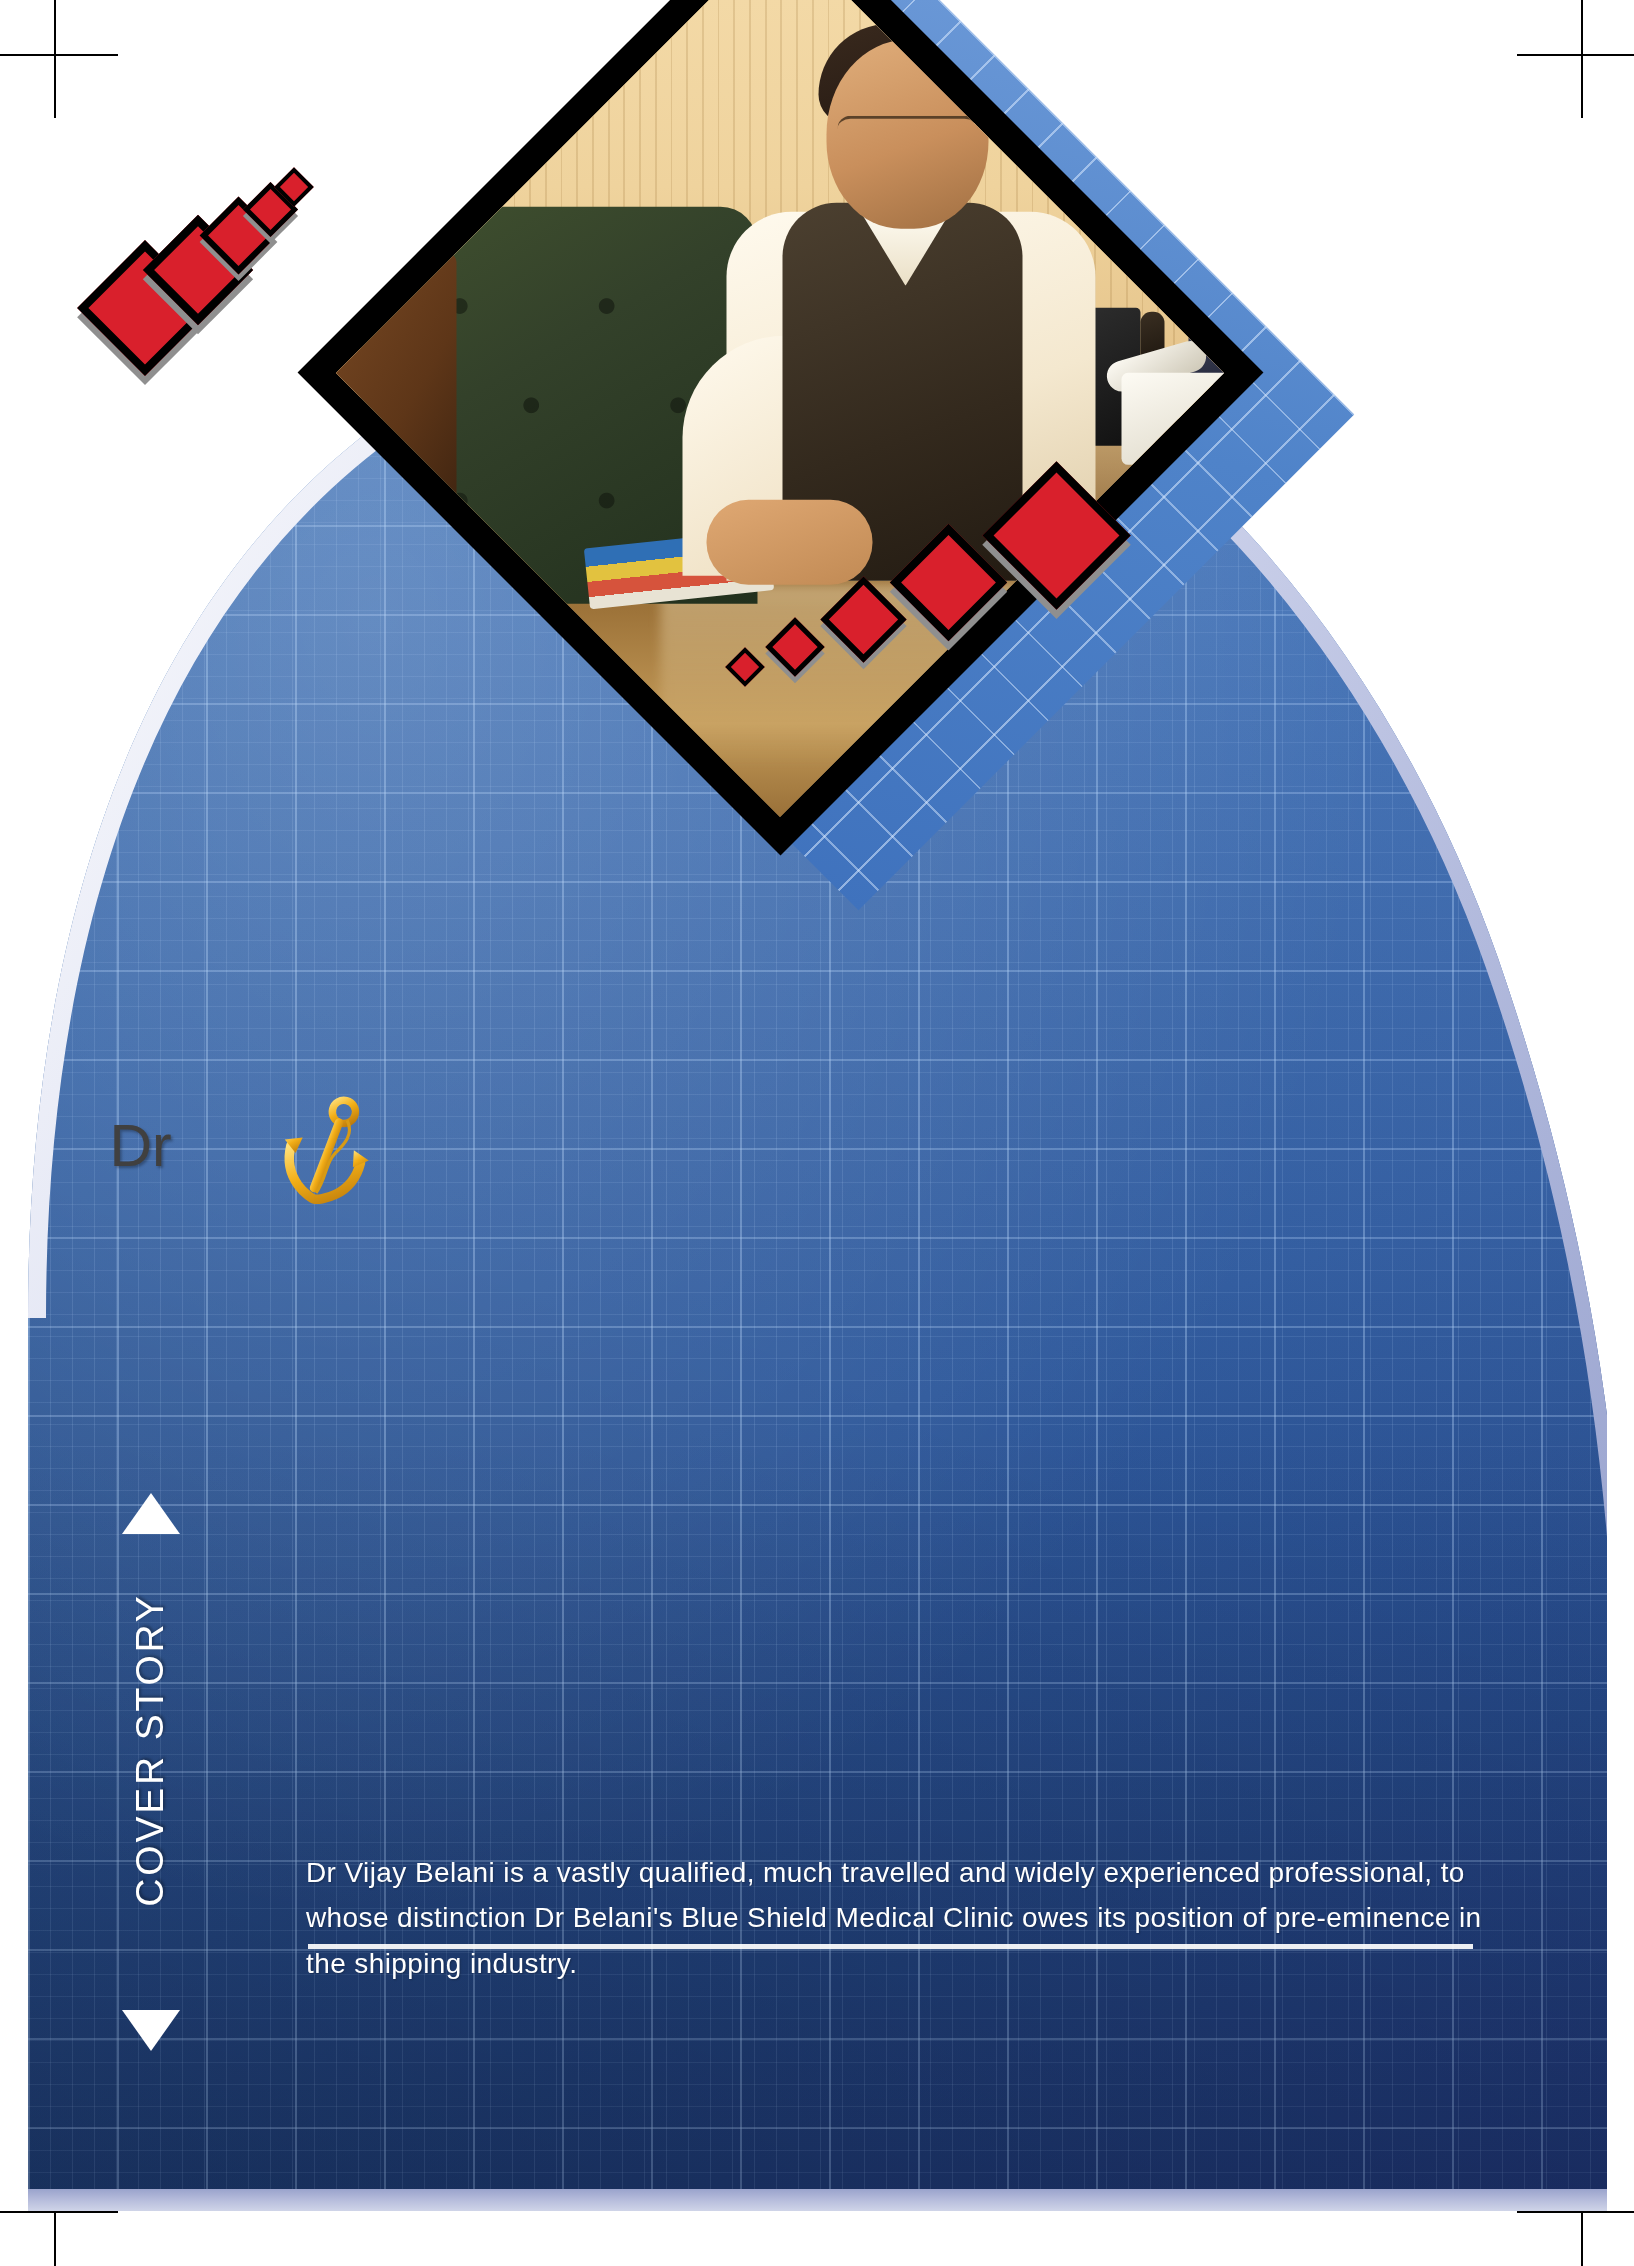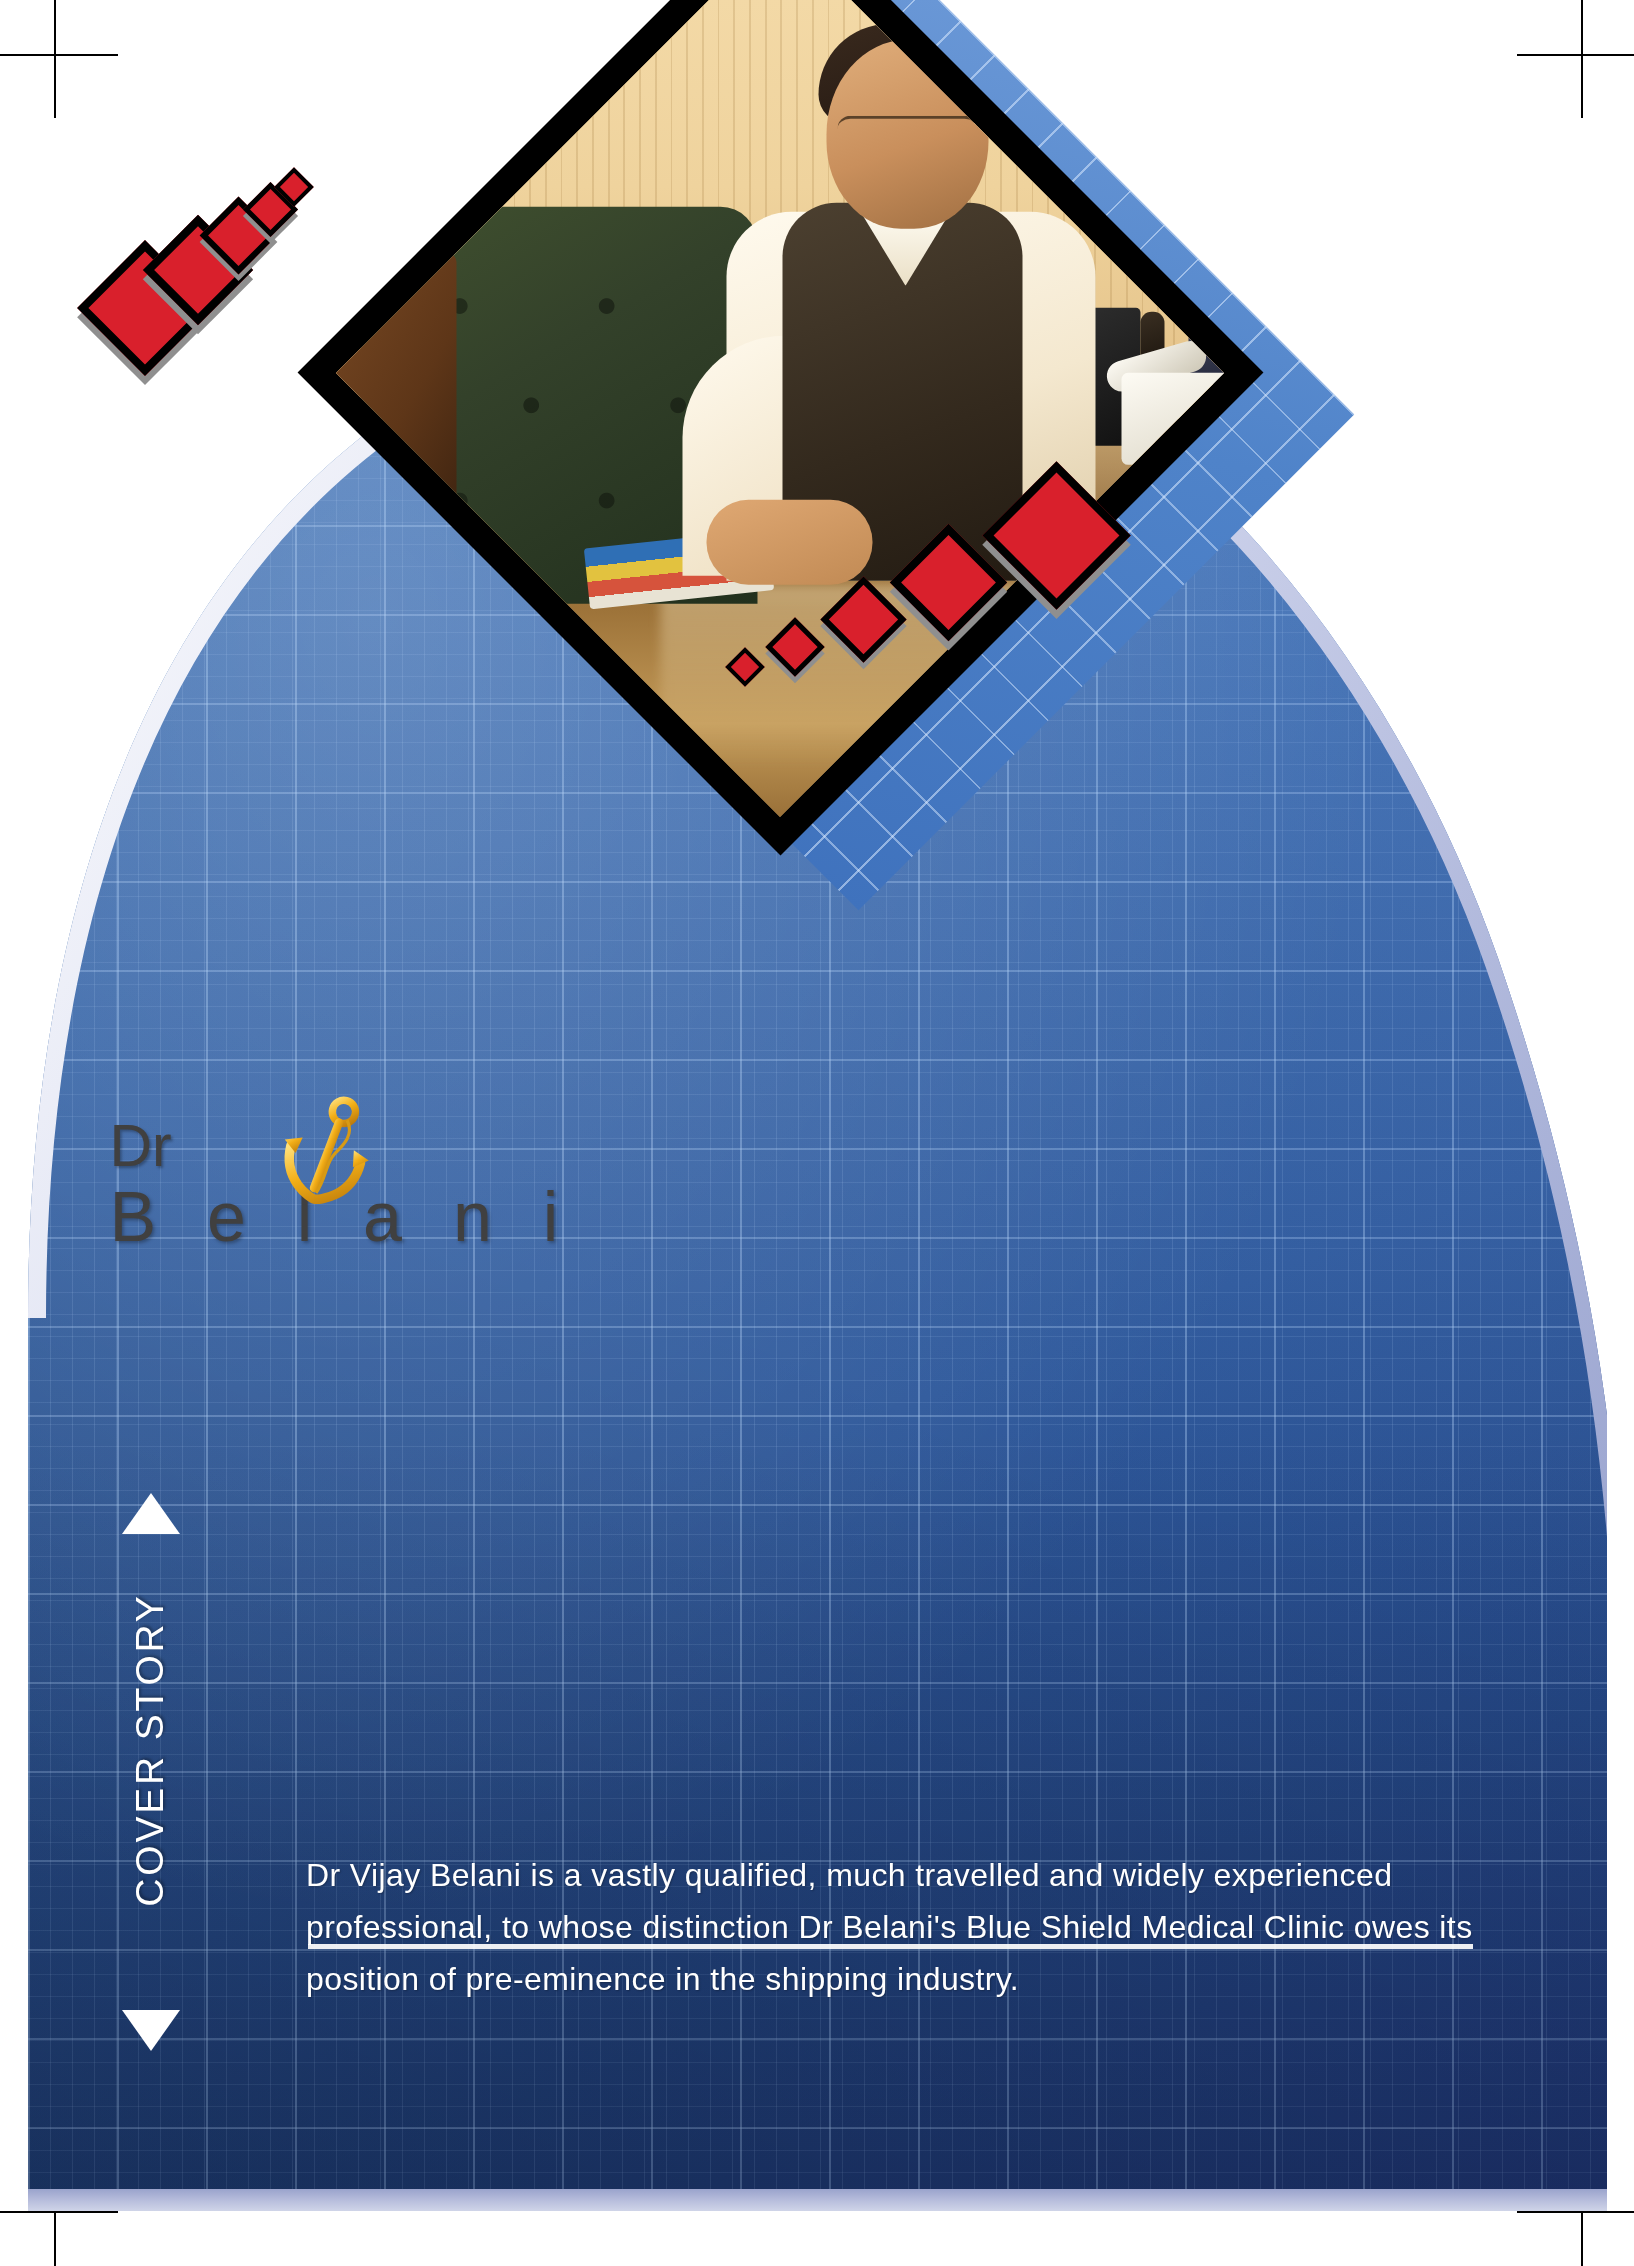--- a/index.html
+++ b/index.html
@@ -160,21 +160,21 @@
 
   
   .quote-box{position:absolute;left:303px;top:1652px;width:1163px;min-height:162px;
     background:#fff;padding:24px 37px 26px 37px;box-sizing:border-box;}
   .quote-line{color:#d2202c;font-size:57px;line-height:1.10;font-weight:400;
     font-family:"Liberation Sans Narrow","Liberation Sans",sans-serif;
     transform:scaleX(.88);transform-origin:left center;white-space:nowrap;}
 
   
   .body-text{position:absolute;left:306px;top:1850px;width:1209px;color:#fff;
-    font-size:32px;line-height:1.62;letter-spacing:0.4px;
+    font-size:28px;line-height:1.62;letter-spacing:0.4px;
     text-shadow:0.9px 0.9px 1.8px rgba(0,0,0,.25);}
   .rule{position:absolute;left:308px;top:1944px;width:1165px;height:4.6px;background:#fff;opacity:.92;}
 
   
   .footer{position:absolute;right:166px;top:2119px;color:#eef3ff;font-size:25px;
     letter-spacing:0.6px;text-shadow:0.9px 0.9px 1.8px rgba(0,0,0,.28);}
 </style>
 </head>
 <body>
 
@@ -262,21 +262,20 @@
       </g>
       <g transform="rotate(14 50 55)" fill="url(#gold)">
         <path d="M9 54 l16 -6 l-3 16 z"></path>
         <path d="M91 54 l-16 -6 l3 16 z"></path>
       </g>
       <g transform="rotate(14 50 55)" fill="none" stroke="#d79a14" stroke-width="3">
         <path d="M62 22 C72 34 64 46 58 56 C52 66 56 80 50 96"></path>
       </g>
     </svg>
 
-    <div class="n-last">B e l a n i</div>
   </div>
 
   <div class="cover-tab">
     <div class="ct-tri up"></div>
     <div class="ct-text">COVER STORY</div>
     <div class="ct-tri dn"></div>
   </div>
 
 
   <div class="body-text">Dr Vijay Belani is a vastly qualified, much travelled and widely experienced professional, to whose distinction Dr Belani's Blue Shield Medical Clinic owes its position of pre-eminence in the shipping industry.</div>

